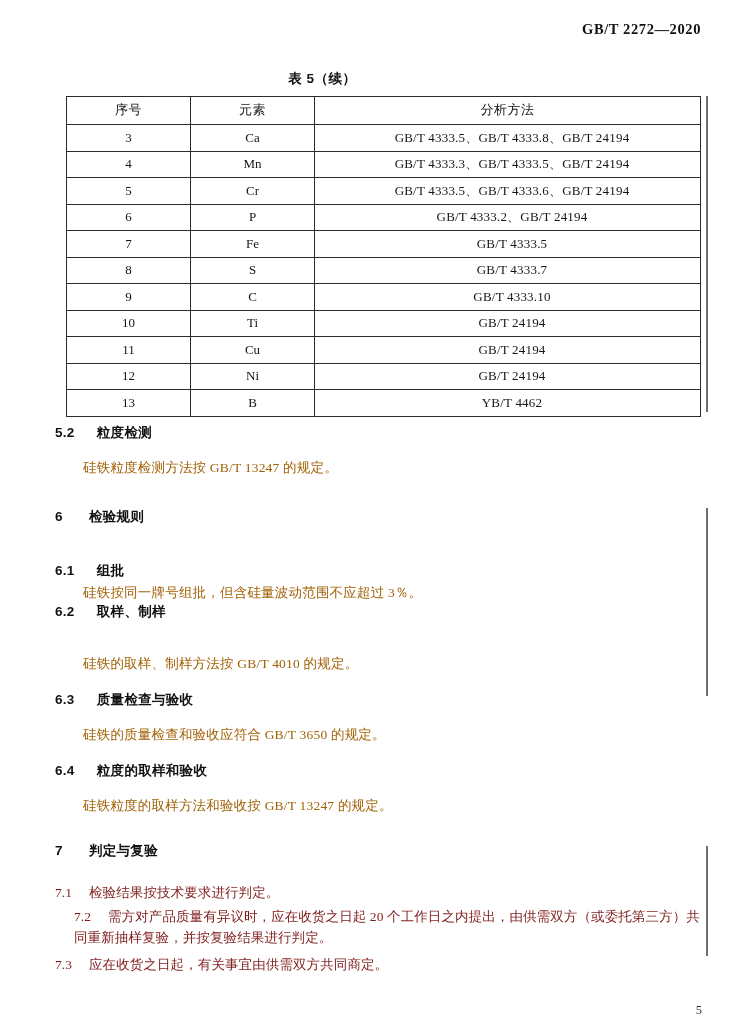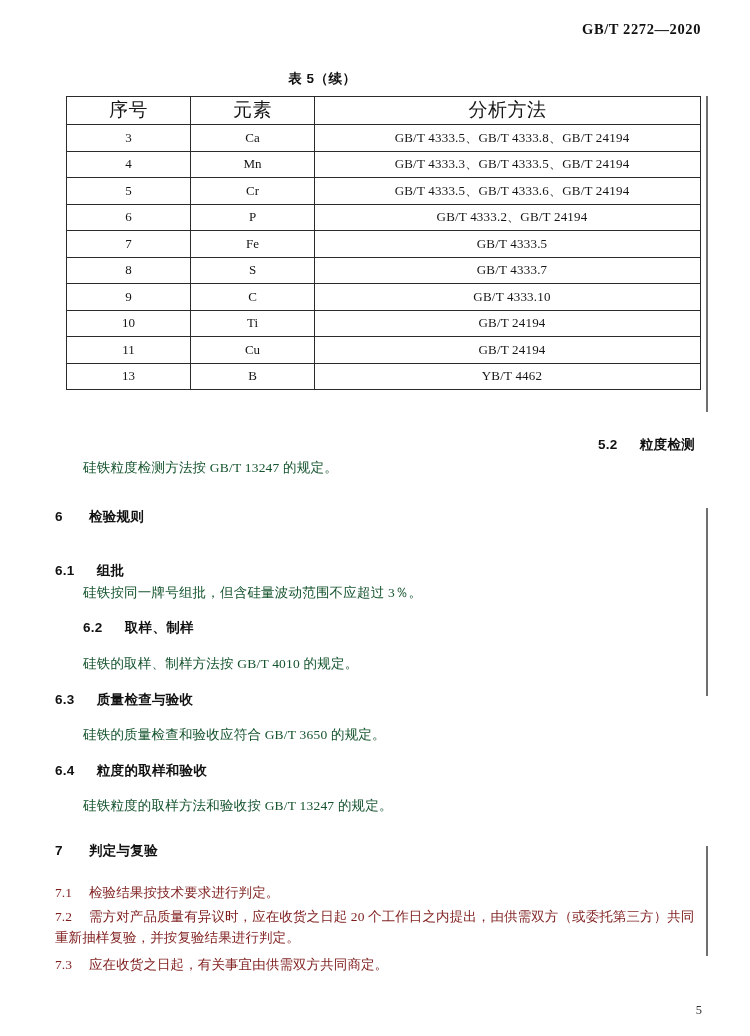--- a/index.html
+++ b/index.html
@@ -69,21 +69,21 @@
     border: 1px solid #2b2b2b;
     height: 25.5px;
     padding: 0 0 0 0;
     font-size: 13px;
     font-weight: normal;
     color: #151515;
     line-height: 1.1;
   }
   table.spec thead th {
     font-family: "Liberation Sans", "DejaVu Sans", sans-serif;
-    font-size: 19px;
+    font-size: 13px;
     text-align: center;
     height: 27px;
     letter-spacing: 0.5px;
   }
   table.spec tbody td.num,
   table.spec tbody td.elem {
     text-align: center;
     font-family: "Liberation Serif", "DejaVu Serif", serif;
     font-size: 13px;
   }
@@ -117,21 +117,21 @@
   .h-clause .numpart {
     display: inline-block;
     font-family: "Liberation Sans", "DejaVu Sans", sans-serif;
   }
   .h-clause .titlepart {
     display: inline-block;
   }
   .para {
     font-family: "Liberation Serif", "DejaVu Serif", serif;
     font-size: 13.5px;
-    color: #14532d;
+    color: #a16207;
     letter-spacing: 0.2px;
     line-height: 1.5;
   }
   .para.indent {
     text-indent: 28px;
   }
   .numbered {
     font-family: "Liberation Serif", "DejaVu Serif", serif;
     font-size: 13.5px;
     color: #7f1d1d;
@@ -226,33 +226,38 @@
           <td class="num">10</td>
           <td class="elem">Ti</td>
           <td class="method">GB/T 24194</td>
         </tr>
         <tr>
           <td class="num">11</td>
           <td class="elem">Cu</td>
           <td class="method">GB/T 24194</td>
         </tr>
         <tr>
+          <td class="num">12</td>
+          <td class="elem">Ni</td>
+          <td class="method">GB/T 24194</td>
+        </tr>
+        <tr>
           <td class="num">13</td>
           <td class="elem">B</td>
           <td class="method">YB/T 4462</td>
         </tr>
       </tbody>
     </table>
   </div>
 
   <div class="changebar" style="left:706px; top:96px; height:316px;"></div>
 
   <div class="content">
 
-    <div class="blk" style="top:12px;text-align:right;">
+    <div class="blk" style="top:0px;">
       <div class="h-clause">
         <span class="numpart">5.2</span>
         <span style="display:inline-block;width:14px;"></span>
         <span class="titlepart">粒度检测</span>
       </div>
     </div>
     <div class="blk" style="top:34px;">
       <div class="para indent">硅铁粒度检测方法按 GB/T 13247 的规定。</div>
     </div>
 
@@ -268,21 +273,21 @@
       <div class="h-clause">
         <span class="numpart">6.1</span>
         <span style="display:inline-block;width:14px;"></span>
         <span class="titlepart">组批</span>
       </div>
     </div>
     <div class="blk" style="top:159px;">
       <div class="para indent">硅铁按同一牌号组批，但含硅量波动范围不应超过 3％。</div>
     </div>
 
-    <div class="blk" style="top:195px;margin-left:28px;">
+    <div class="blk" style="top:179px;">
       <div class="h-clause">
         <span class="numpart">6.2</span>
         <span style="display:inline-block;width:14px;"></span>
         <span class="titlepart">取样、制样</span>
       </div>
     </div>
     <div class="blk" style="top:230px;">
       <div class="para indent">硅铁的取样、制样方法按 GB/T 4010 的规定。</div>
     </div>
 
@@ -315,21 +320,21 @@
         <span class="titlepart">判定与复验</span>
       </div>
     </div>
 
     <div class="blk" style="top:458px;">
       <div class="numbered">
         <span class="lbl">7.1</span><span>检验结果按技术要求进行判定。</span>
       </div>
     </div>
     <div class="blk" style="top:482px; width:652px;">
-      <div class="numbered" style="text-indent:0;">
+      <div class="numbered" style="text-indent:0;margin-left:19px;">
         <span class="lbl">7.2</span><span>需方对产品质量有异议时，应在收货之日起 20 个工作日之内提出，由供需双方（或委托第三方）共同重新抽样复验，并按复验结果进行判定。</span>
       </div>
     </div>
     <div class="blk" style="top:530px;">
       <div class="numbered">
         <span class="lbl">7.3</span><span>应在收货之日起，有关事宜由供需双方共同商定。</span>
       </div>
     </div>
 
   </div>

